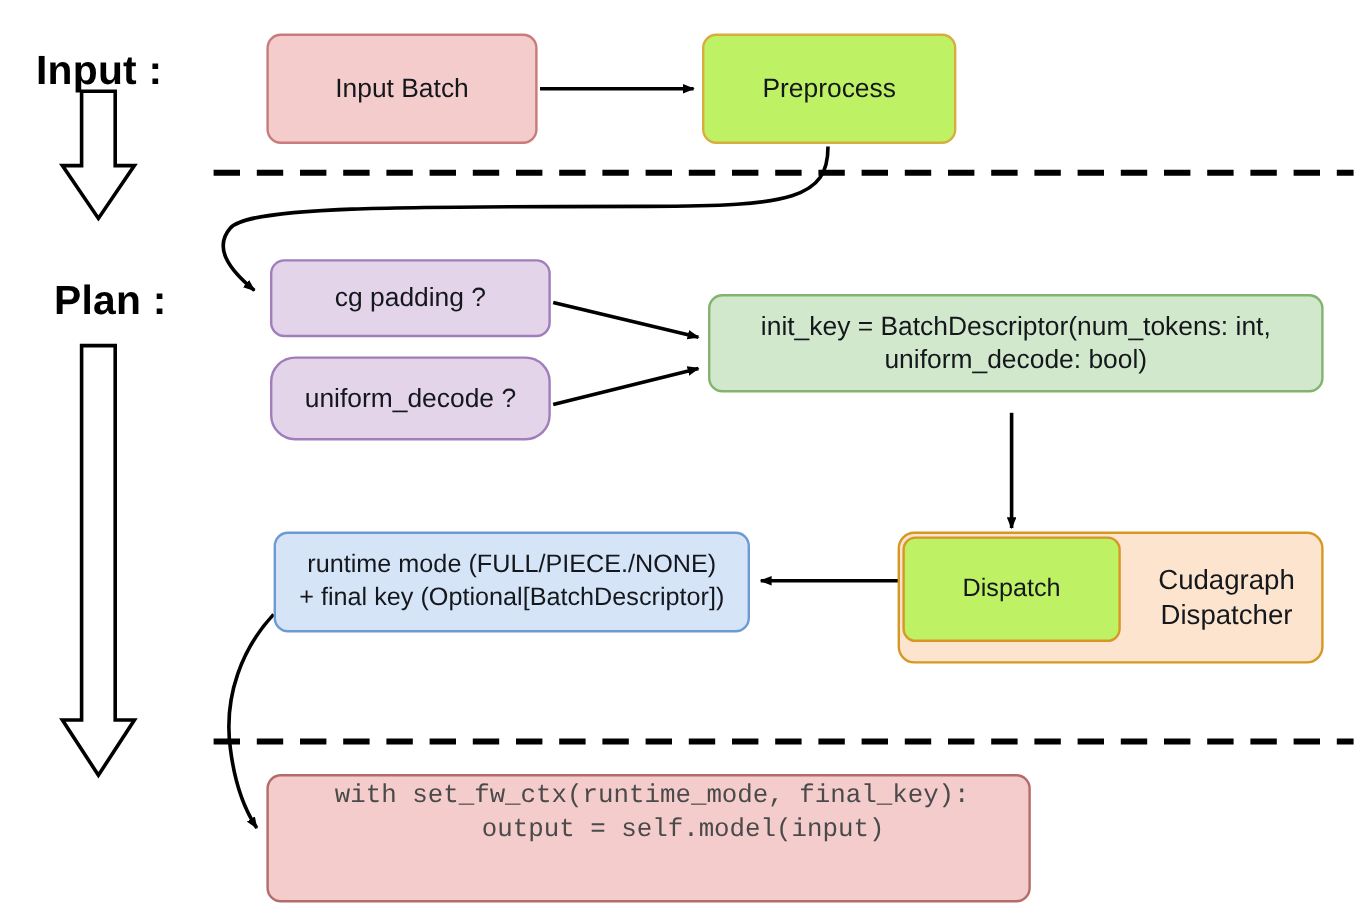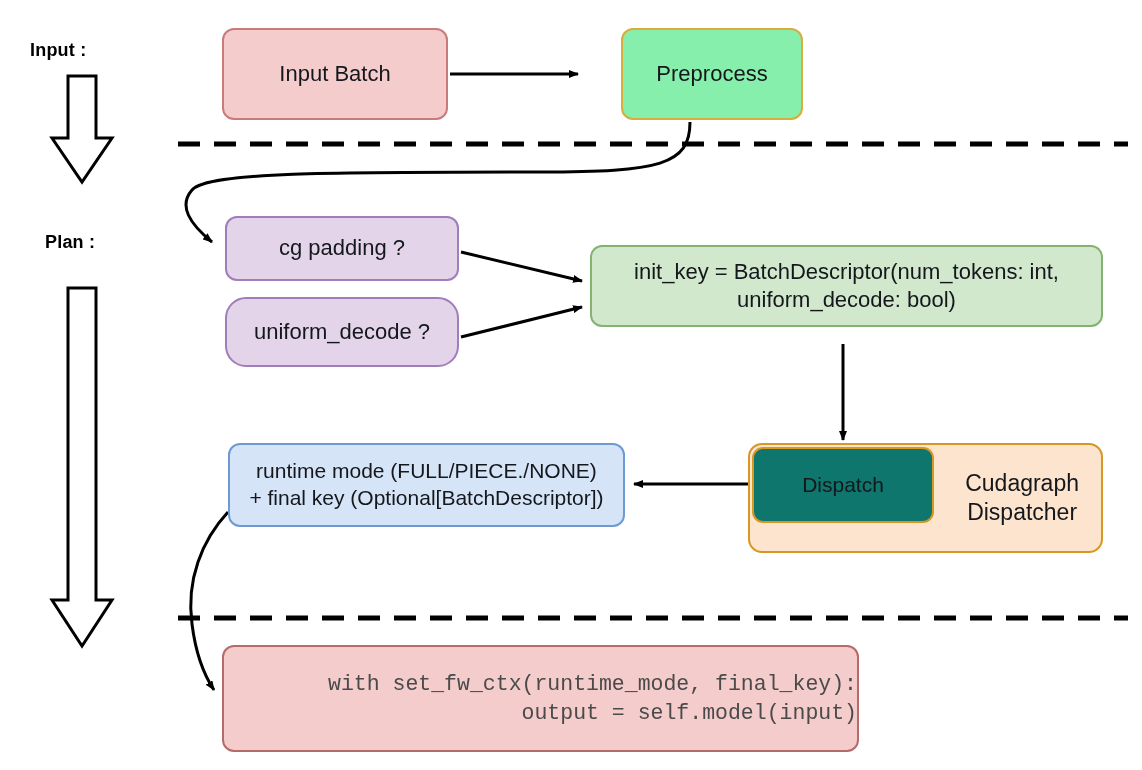--- a/index.html
+++ b/index.html
@@ -33,33 +33,33 @@
     justify-content: center;
     text-align: center;
     font-size: 22px;
     color: #14171c;
     line-height: 1.28;
     white-space: pre-line;
     padding: 4px 8px;
   }
   .stage-label {
     position: absolute;
-    font-size: 18px;
+    font-size: 34px;
     font-weight: bold;
     color: #000000;
     letter-spacing: 0.2px;
     white-space: nowrap;
   }
   #node-input-batch {
     left: 222px; top: 28px; width: 226px; height: 92px;
     background: #f5cccc; border-color: #c97b7b;
   }
   #node-preprocess {
-    left: 585px; top: 28px; width: 182px; height: 92px;
-    background: #86efac; border-color: #d8ad3e; margin-left: 36px;
+    left: 585px; top: 28px; width: 212px; height: 92px;
+    background: #bef264; border-color: #d8ad3e;
   }
   #node-cg-padding {
     left: 225px; top: 216px; width: 234px; height: 65px;
     background: #e3d4ea; border-color: #a07dbb;
   }
   #node-uniform-decode {
     left: 225px; top: 297px; width: 234px; height: 70px;
     background: #e3d4ea; border-color: #a07dbb; border-radius: 21px;
   }
   #node-init-key {
@@ -74,34 +74,34 @@
   }
   #node-cudagraph-dispatcher {
     left: 748px; top: 443px; width: 355px; height: 110px;
     background: #fde4ce; border-color: #d69723;
     justify-content: flex-end;
     padding-right: 22px;
     font-size: 23px;
     border-radius: 14px;
   }
   #node-dispatch {
-    left: 752px; top: 447px; width: 182px; height: 76px;
-    background: #0f766e; border-color: #d69723;
+    left: 752px; top: 447px; width: 182px; height: 88px;
+    background: #bef264; border-color: #d69723;
     font-size: 21px;
     border-radius: 11px;
   }
   #node-code {
     left: 222px; top: 645px; width: 637px; height: 107px;
     background: #f5cccc; border-color: #b56b6b;
     font-family: "Liberation Mono", "DejaVu Sans Mono", monospace;
     font-size: 21.5px;
     color: #4a4a4a;
     display: block;
-    text-align: right;
-    padding: 23px 0 0 6px;
+    text-align: center;
+    padding: 2px 0 0 6px;
     line-height: 1.35;
     white-space: pre;
   }
   #label-input  { left: 30px;  top: 40px; }
   #label-plan   { left: 45px;  top: 232px; }
   #label-execute{ left: 12px;  top: 673px; }
 </style>
 </head>
 <body>
 

